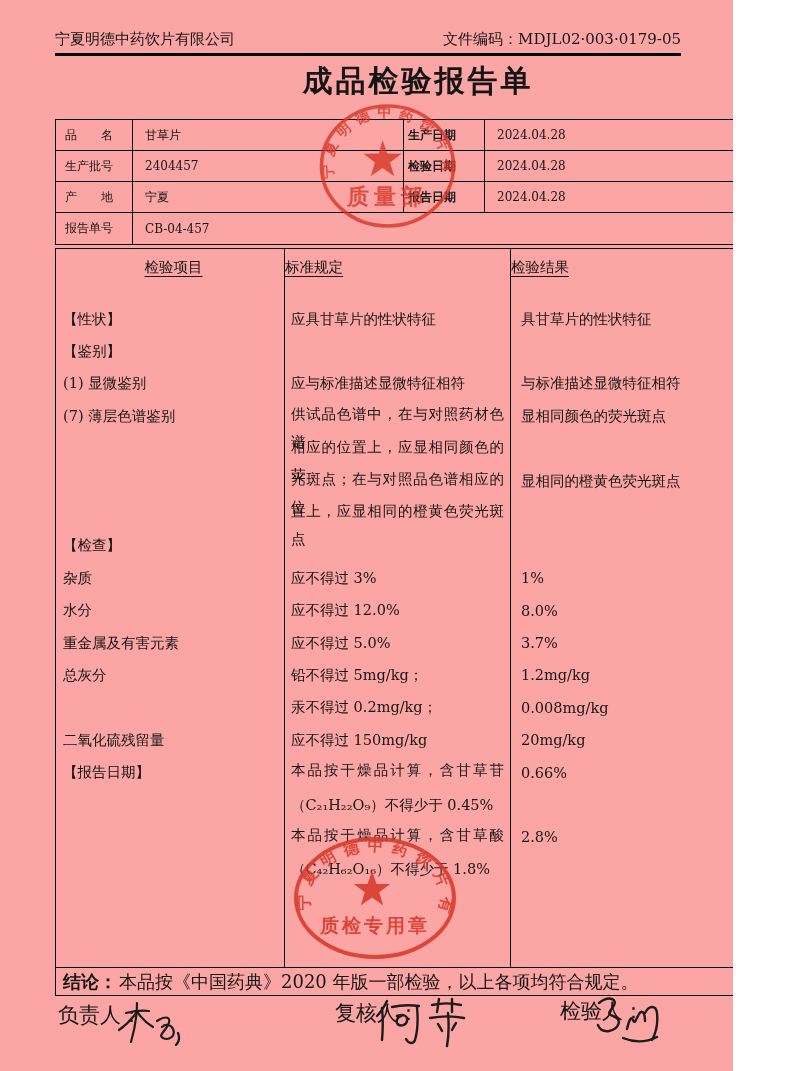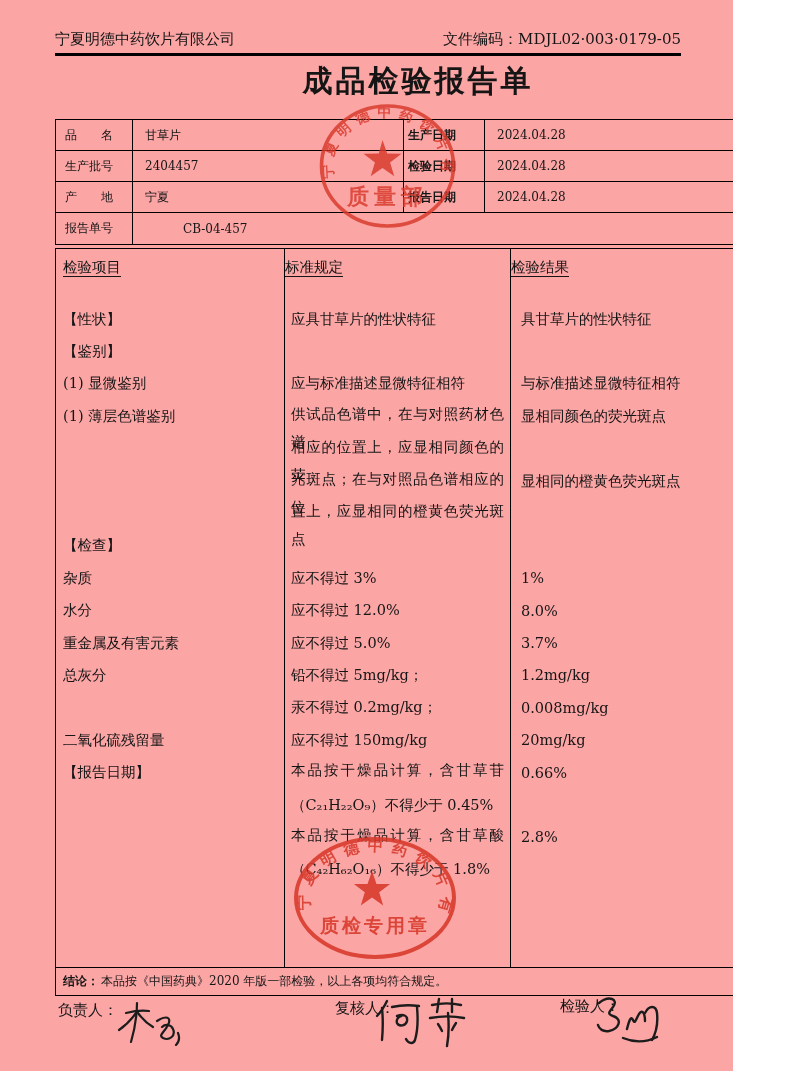--- a/index.html
+++ b/index.html
@@ -8,51 +8,51 @@
   
   .doc-header{position:absolute;left:55px;right:52px;top:30px;height:22px;
               display:flex;justify-content:space-between;font-size:15px;}
   .header-rule{position:absolute;left:55px;right:52px;top:53px;height:3px;background:#000;}
   .doc-title{position:absolute;left:0;width:800px;top:61px;text-align:center;
              font-size:30px;font-weight:bold;letter-spacing:3px;transform:translateX(18px);}
   
   .info-table{position:absolute;left:55px;top:119px;width:693px;height:126px;
               border:1.6px solid #000;box-sizing:border-box;font-size:12px;}
   .irow{display:flex;height:25%;box-sizing:border-box;border-bottom:1.6px solid #000;}
-  .irow:last-child{border-bottom:none;gap:38px;}
+  .irow:last-child{border-bottom:none;}
   .icell{display:flex;align-items:center;box-sizing:border-box;}
   .ilabel{width:77px;padding:0 9px;justify-content:space-between;border-right:1.6px solid #000;}
   .ival{width:270px;padding-left:12px;}
   .ilabel2{width:82px;padding:0 4px;justify-content:space-between;
            border-left:1.6px solid #000;border-right:1.6px solid #000;font-weight:bold;}
   .ival2{flex:1;padding-left:12px;}
   .ival-wide{flex:1;padding-left:12px;}
   
   .main-table{position:absolute;left:55px;top:248px;width:693px;box-sizing:border-box;
               border:1.6px solid #000;font-size:14.5px;}
   .cols{display:flex;height:718px;}
   .tcol{box-sizing:border-box;height:100%;}
   .tcol-item{width:228px;}
   .tcol-standard{width:227px;border-left:1.6px solid #000;border-right:1.6px solid #000;}
   .tcol-result{flex:1;}
   .thead{height:54px;box-sizing:border-box;padding-top:9px;}
   .thead .hd{display:inline-block;text-decoration:underline;text-underline-offset:4px;}
-  .thead-left{padding-left:7px;text-align:left;}
+  .thead-left{padding-left:7px;text-align:center;}
   .thead-center{text-align:left;}
   .tline{height:32.4px;display:flex;align-items:center;white-space:nowrap;box-sizing:border-box;}
   .tcol-item .tline{padding-left:7px;}
   .tcol-standard .tline{padding:0 6px;}
   .tcol-result .tline{padding-left:10px;}
   .tline.just{display:block;line-height:28px;white-space:normal;
               text-align:justify;text-align-last:justify;}
   .conclusion-row{height:28px;border-top:1.6px solid #000;display:flex;align-items:center;
-                  padding-left:7px;font-size:12px;box-sizing:border-box;}
+                  padding-left:7px;font-size:18px;box-sizing:border-box;}
   .conclusion-row b{font-weight:bold;margin-right:2px;}
   
-  .sig-label{position:absolute;font-size:15px;}
+  .sig-label{position:absolute;font-size:21px;}
   .sig-svg{position:absolute;}
   
   .stamp{position:absolute;pointer-events:none;}
 </style>
 </head>
 <body>
 
 <div class="page">
 
   <div class="doc-header">
@@ -89,21 +89,21 @@
   </div>
 
   <div class="main-table">
     <div class="cols">
       <div class="tcol tcol-item">
         <div class="thead thead-left"><span class="hd">检验项目</span></div>
         <div id="col-item">
             <div class="tline">【性状】</div>
             <div class="tline">【鉴别】</div>
             <div class="tline">(1) 显微鉴别</div>
-            <div class="tline">(1) 薄层色谱鉴别</div>
+            <div class="tline">(7) 薄层色谱鉴别</div>
             <div class="tline"></div>
             <div class="tline"></div>
             <div class="tline"></div>
             <div class="tline">【检查】</div>
             <div class="tline">杂质</div>
             <div class="tline">水分</div>
             <div class="tline">重金属及有害元素</div>
             <div class="tline">总灰分</div>
             <div class="tline"></div>
             <div class="tline">二氧化硫残留量</div>

